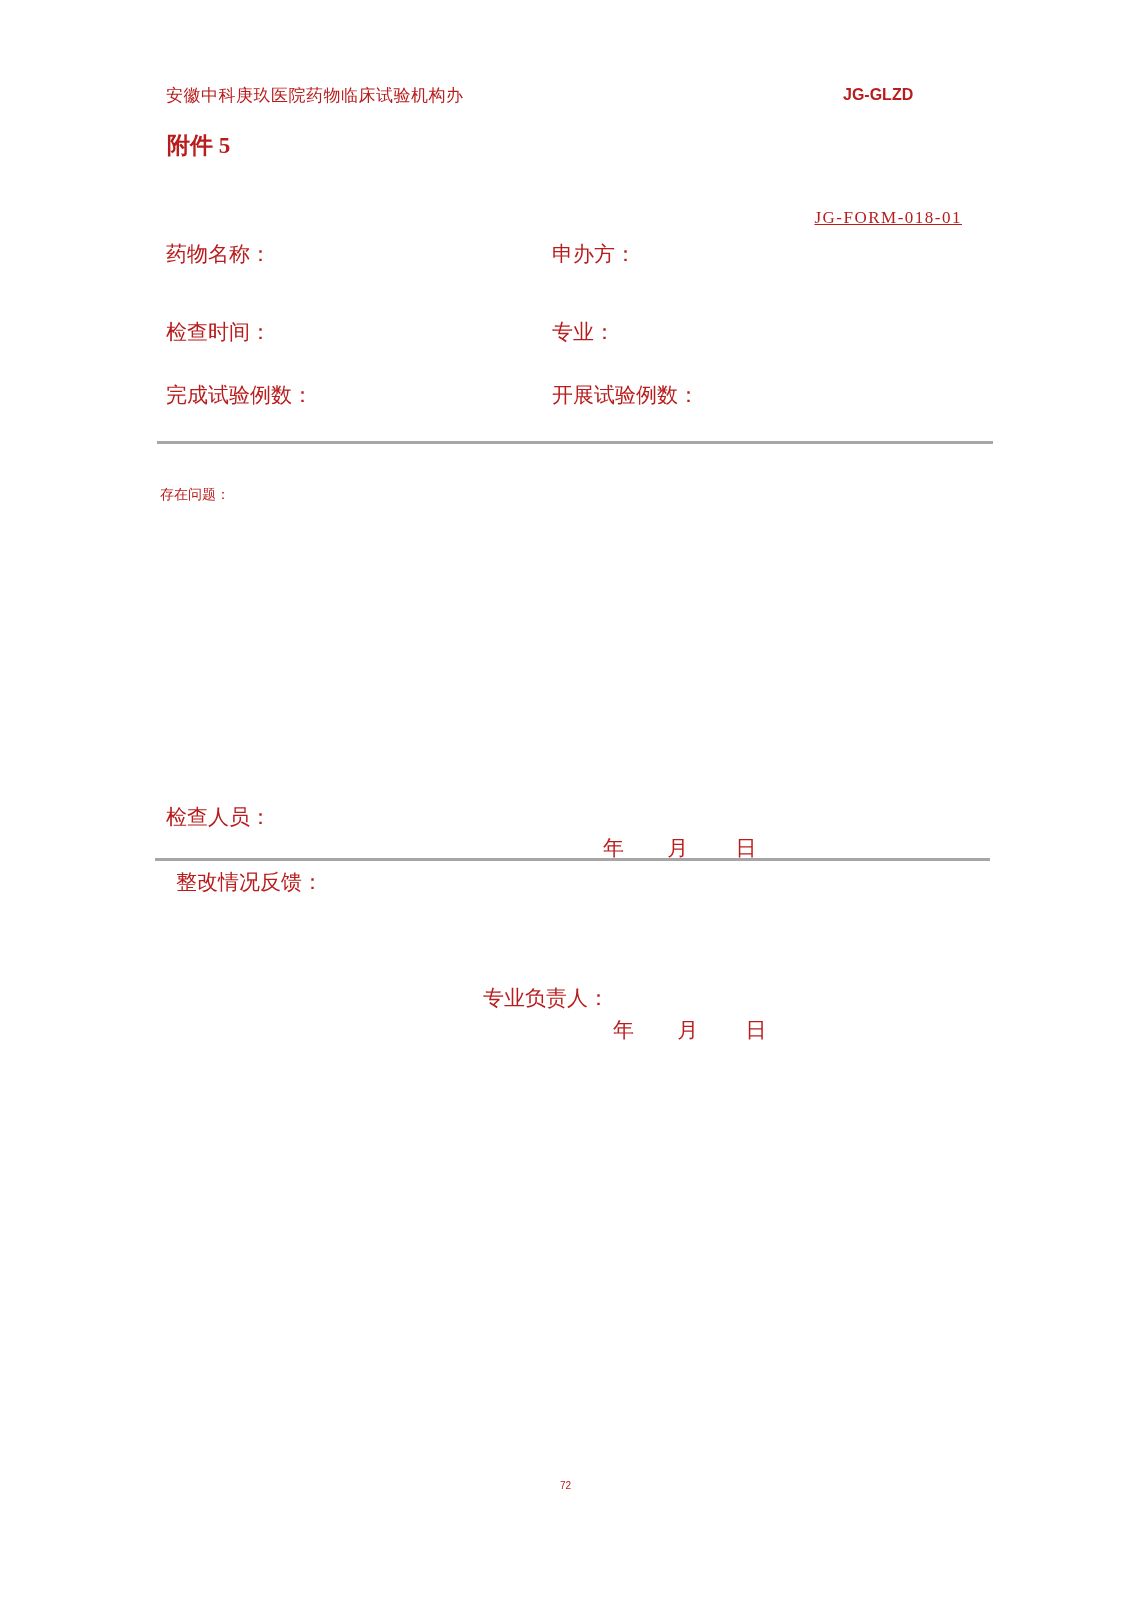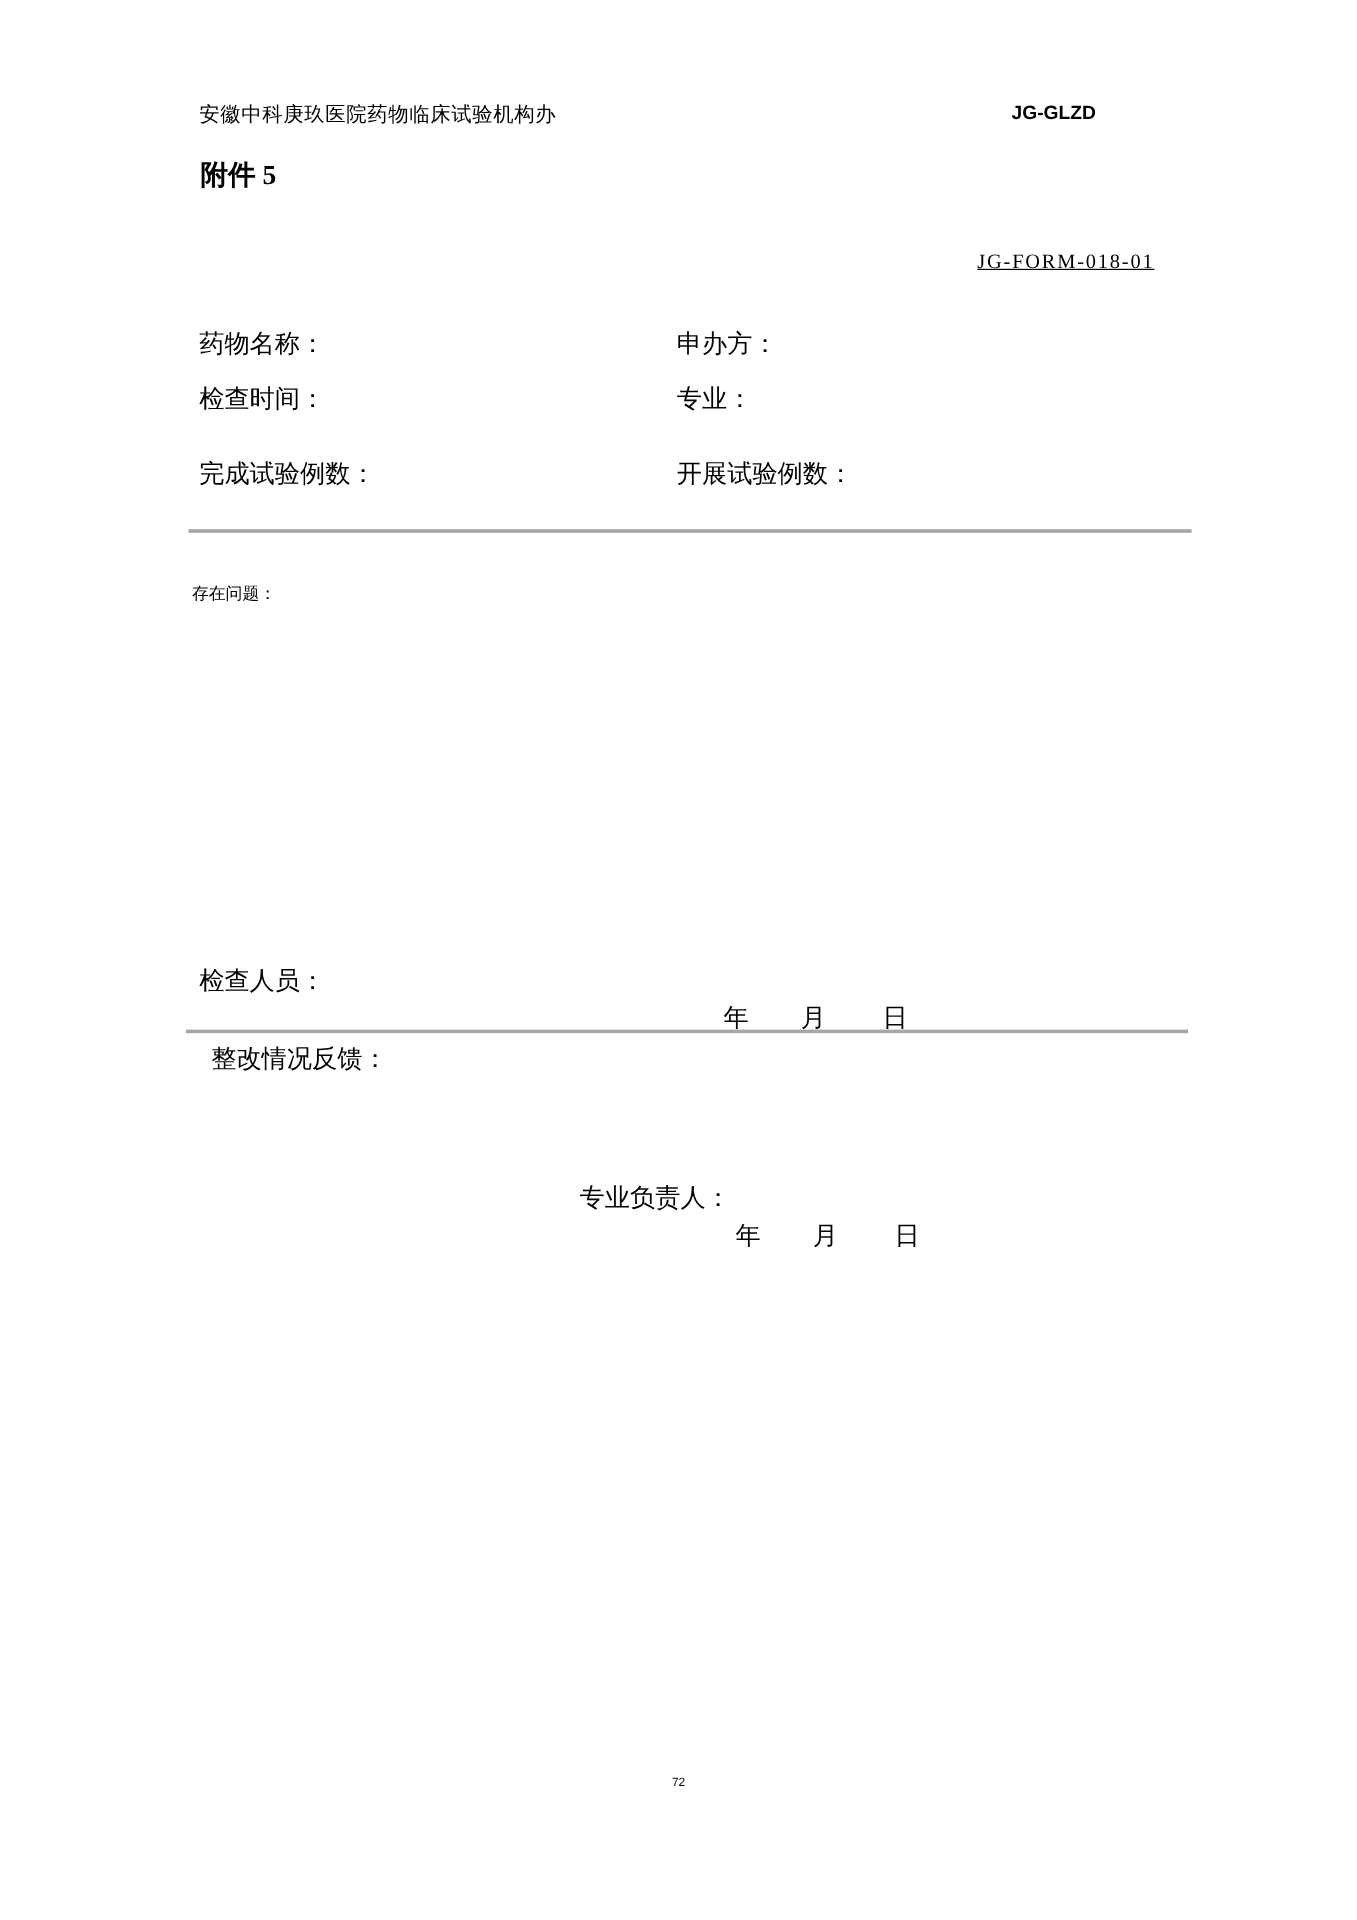--- a/index.html
+++ b/index.html
@@ -43,22 +43,22 @@
   }
   .doc-title {
     left: 0; right: 0; top: 193px;
     text-align: center;
     font-size: 24px;
     font-weight: bold;
   }
 
   .field-label { font-size: 21px; }
   .col-left  { left: 166px; }
-  .col-right { left: 552px; margin-left: 12px; }
-  .row-1 { top: 272px; text-align: center; }
+  .col-right { left: 552px; }
+  .row-1 { top: 240px; text-align: center; }
   .row-2 { top: 318px; }
   .row-3 { top: 381px; }
 
   .rule {
     position: absolute;
     height: 3px;
     background: #a6a6a6;
   }
   .rule-1 { left: 157px; top: 441px; width: 836px; }
   .rule-2 { left: 155px; top: 858px; width: 835px; }
@@ -77,21 +77,21 @@
   .page-number {
     left: 0; right: 0; top: 1480px;
     text-align: center;
     font-family: "Liberation Sans", "DejaVu Sans", sans-serif;
     font-size: 10px;
   }
 </style>
 </head>
 <body>
 
-<div class="page" style="color: #000000; background: rgb(255, 255, 255);">
+<div class="page" style="color: #b91c1c; background: rgb(255, 255, 255);">
 
   <div class="abs header-left">安徽中科庚玖医院药物临床试验机构办</div>
 
   <div class="abs header-right">JG-GLZD</div>
 
   <div class="abs attachment">附件 5</div>
 
   <div class="abs form-code">JG-FORM-018-01</div>
 
 

